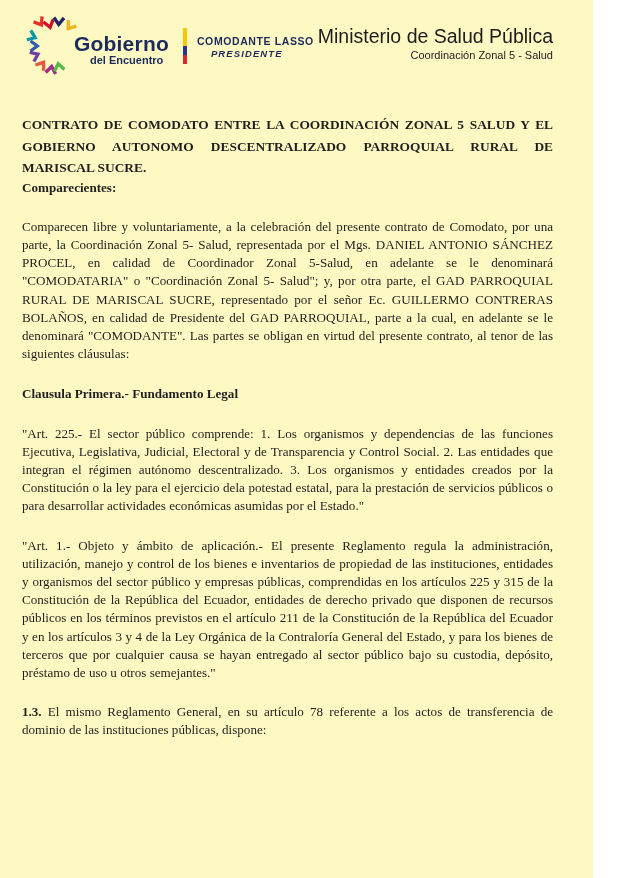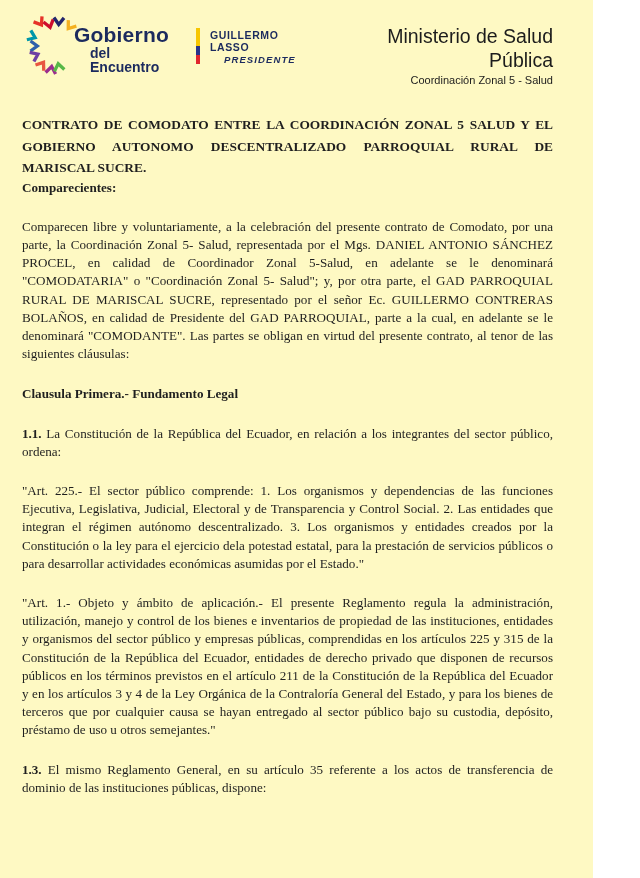--- a/index.html
+++ b/index.html
@@ -7,21 +7,21 @@
     width: 593px; height: 878px; background: #fef9c3; position: relative;
     font-family: "Liberation Serif", serif; color: #1f1f1f; overflow: hidden;
     box-sizing: border-box; padding: 14px 40px 0 22px;
   }
   
   .hdr { display: flex; justify-content: space-between; align-items: flex-start; height: 74px; }
   .logo-wrap { display: flex; align-items: center; position: relative; }
   .burst { width: 64px; height: 64px; flex: 0 0 auto; }
   .logo-text { margin-left: -12px; margin-top: 6px; font-family: "Liberation Sans", sans-serif; }
   .logo-brand { font-size: 21px; font-weight: bold; color: #1b2a5e; line-height: 1; letter-spacing: 0.2px; }
-  .logo-sub { font-size: 14px; font-weight: bold; color: #1b2a5e; margin: 1px 0 0 16px; line-height: 1; }
+  .logo-sub { font-size: 11px; font-weight: bold; color: #1b2a5e; margin: 1px 0 0 16px; line-height: 1; }
   .flag-bar { width: 4px; height: 36px; margin: 0 10px 0 14px; display: flex; flex-direction: column; }
   .flag-bar .f1 { flex: 2; } .flag-bar .f2 { flex: 1; } .flag-bar .f3 { flex: 1; }
   .president { font-family: "Liberation Sans", sans-serif; color: #1b2a5e; margin-top: 2px; }
   .president .pname { font-size: 10.5px; font-weight: bold; letter-spacing: 0.6px; line-height: 1.2; }
   .president .ptitle { font-size: 9.5px; font-style: italic; font-weight: bold; letter-spacing: 1.1px; margin-left: 14px; line-height: 1.2; }
   .ministry { text-align: right; font-family: Liberation Sans, sans-serif; color: #1c1c1c; margin-top: 10px; }
   .ministry .m-title { font-size: 19.5px; line-height: 1.25; }
   .ministry .m-sub { font-size: 11px; line-height: 1.3; }
   
   .doc { margin-top: 16px; }
@@ -76,34 +76,33 @@
       <div class="logo-text">
         <div class="logo-brand">Gobierno</div>
         <div class="logo-sub">del Encuentro</div>
       </div>
       <div class="flag-bar">
         <div class="f1" style="background:#F7C600"></div>
         <div class="f2" style="background:#27348B"></div>
         <div class="f3" style="background:#E0262D"></div>
       </div>
       <div class="president">
-        <div class="pname">GUILLERMO LASSO</div>
+        <div class="pname">COMODANTE LASSO</div>
         <div class="ptitle">PRESIDENTE</div>
       </div>
     </div>
     <div class="ministry">
       <div class="m-title">Ministerio de Salud Pública</div>
       <div class="m-sub">Coordinación Zonal 5 - Salud</div>
     </div>
   </header>
 
   <main class="doc" id="doc-body">
       <p class="p-title"><span class="b">CONTRATO DE COMODATO ENTRE LA COORDINACIÓN ZONAL 5 SALUD Y EL GOBIERNO AUTONOMO DESCENTRALIZADO PARROQUIAL RURAL DE MARISCAL SUCRE.</span></p>
       <p class="p-label"><span class="b">Comparecientes:</span></p>
       <p class="p-body"><span>Comparecen libre y voluntariamente, a la celebración del presente contrato de Comodato, por una parte, la Coordinación Zonal 5- Salud, representada por el Mgs. DANIEL ANTONIO SÁNCHEZ PROCEL, en calidad de Coordinador Zonal 5-Salud, en adelante se le denominará "COMODATARIA" o "Coordinación Zonal 5- Salud"; y, por otra parte, el GAD PARROQUIAL RURAL DE MARISCAL SUCRE, representado por el señor Ec. GUILLERMO CONTRERAS BOLAÑOS, en calidad de Presidente del GAD PARROQUIAL, parte a la cual, en adelante se le denominará "COMODANTE". Las partes se obligan en virtud del presente contrato, al tenor de las siguientes cláusulas:</span></p>
       <p class="p-heading"><span class="b">Clausula Primera.- Fundamento Legal</span></p>
-      <p class="p-body"><span class="b">1.1.</span><span> La Constitución de la República del Ecuador, en relación a los integrantes del sector público, ordena:</span></p>
       <p class="p-body"><span>"Art. 225.- El sector público comprende: 1. Los organismos y dependencias de las funciones Ejecutiva, Legislativa, Judicial, Electoral y de Transparencia y Control Social. 2. Las entidades que integran el régimen autónomo descentralizado. 3. Los organismos y entidades creados por la Constitución o la ley para el ejercicio dela potestad estatal, para la prestación de servicios públicos o para desarrollar actividades económicas asumidas por el Estado."</span></p>
       <p class="p-body"><span>"Art. 1.- Objeto y ámbito de aplicación.- El presente Reglamento regula la administración, utilización, manejo y control de los bienes e inventarios de propiedad de las instituciones, entidades y organismos del sector público y empresas públicas, comprendidas en los artículos 225 y 315 de la Constitución de la República del Ecuador, entidades de derecho privado que disponen de recursos públicos en los términos previstos en el artículo 211 de la Constitución de la República del Ecuador y en los artículos 3 y 4 de la Ley Orgánica de la Contraloría General del Estado, y para los bienes de terceros que por cualquier causa se hayan entregado al sector público bajo su custodia, depósito, préstamo de uso u otros semejantes."</span></p>
-      <p class="p-body"><span class="b">1.3.</span><span> El mismo Reglamento General, en su artículo 35 referente a los actos de transferencia de dominio de las instituciones públicas, dispone:</span></p>
+      <p class="p-body"><span class="b">1.3.</span><span> El mismo Reglamento General, en su artículo 78 referente a los actos de transferencia de dominio de las instituciones públicas, dispone:</span></p>
     </main>
 
 </div>
 
 </body></html>

